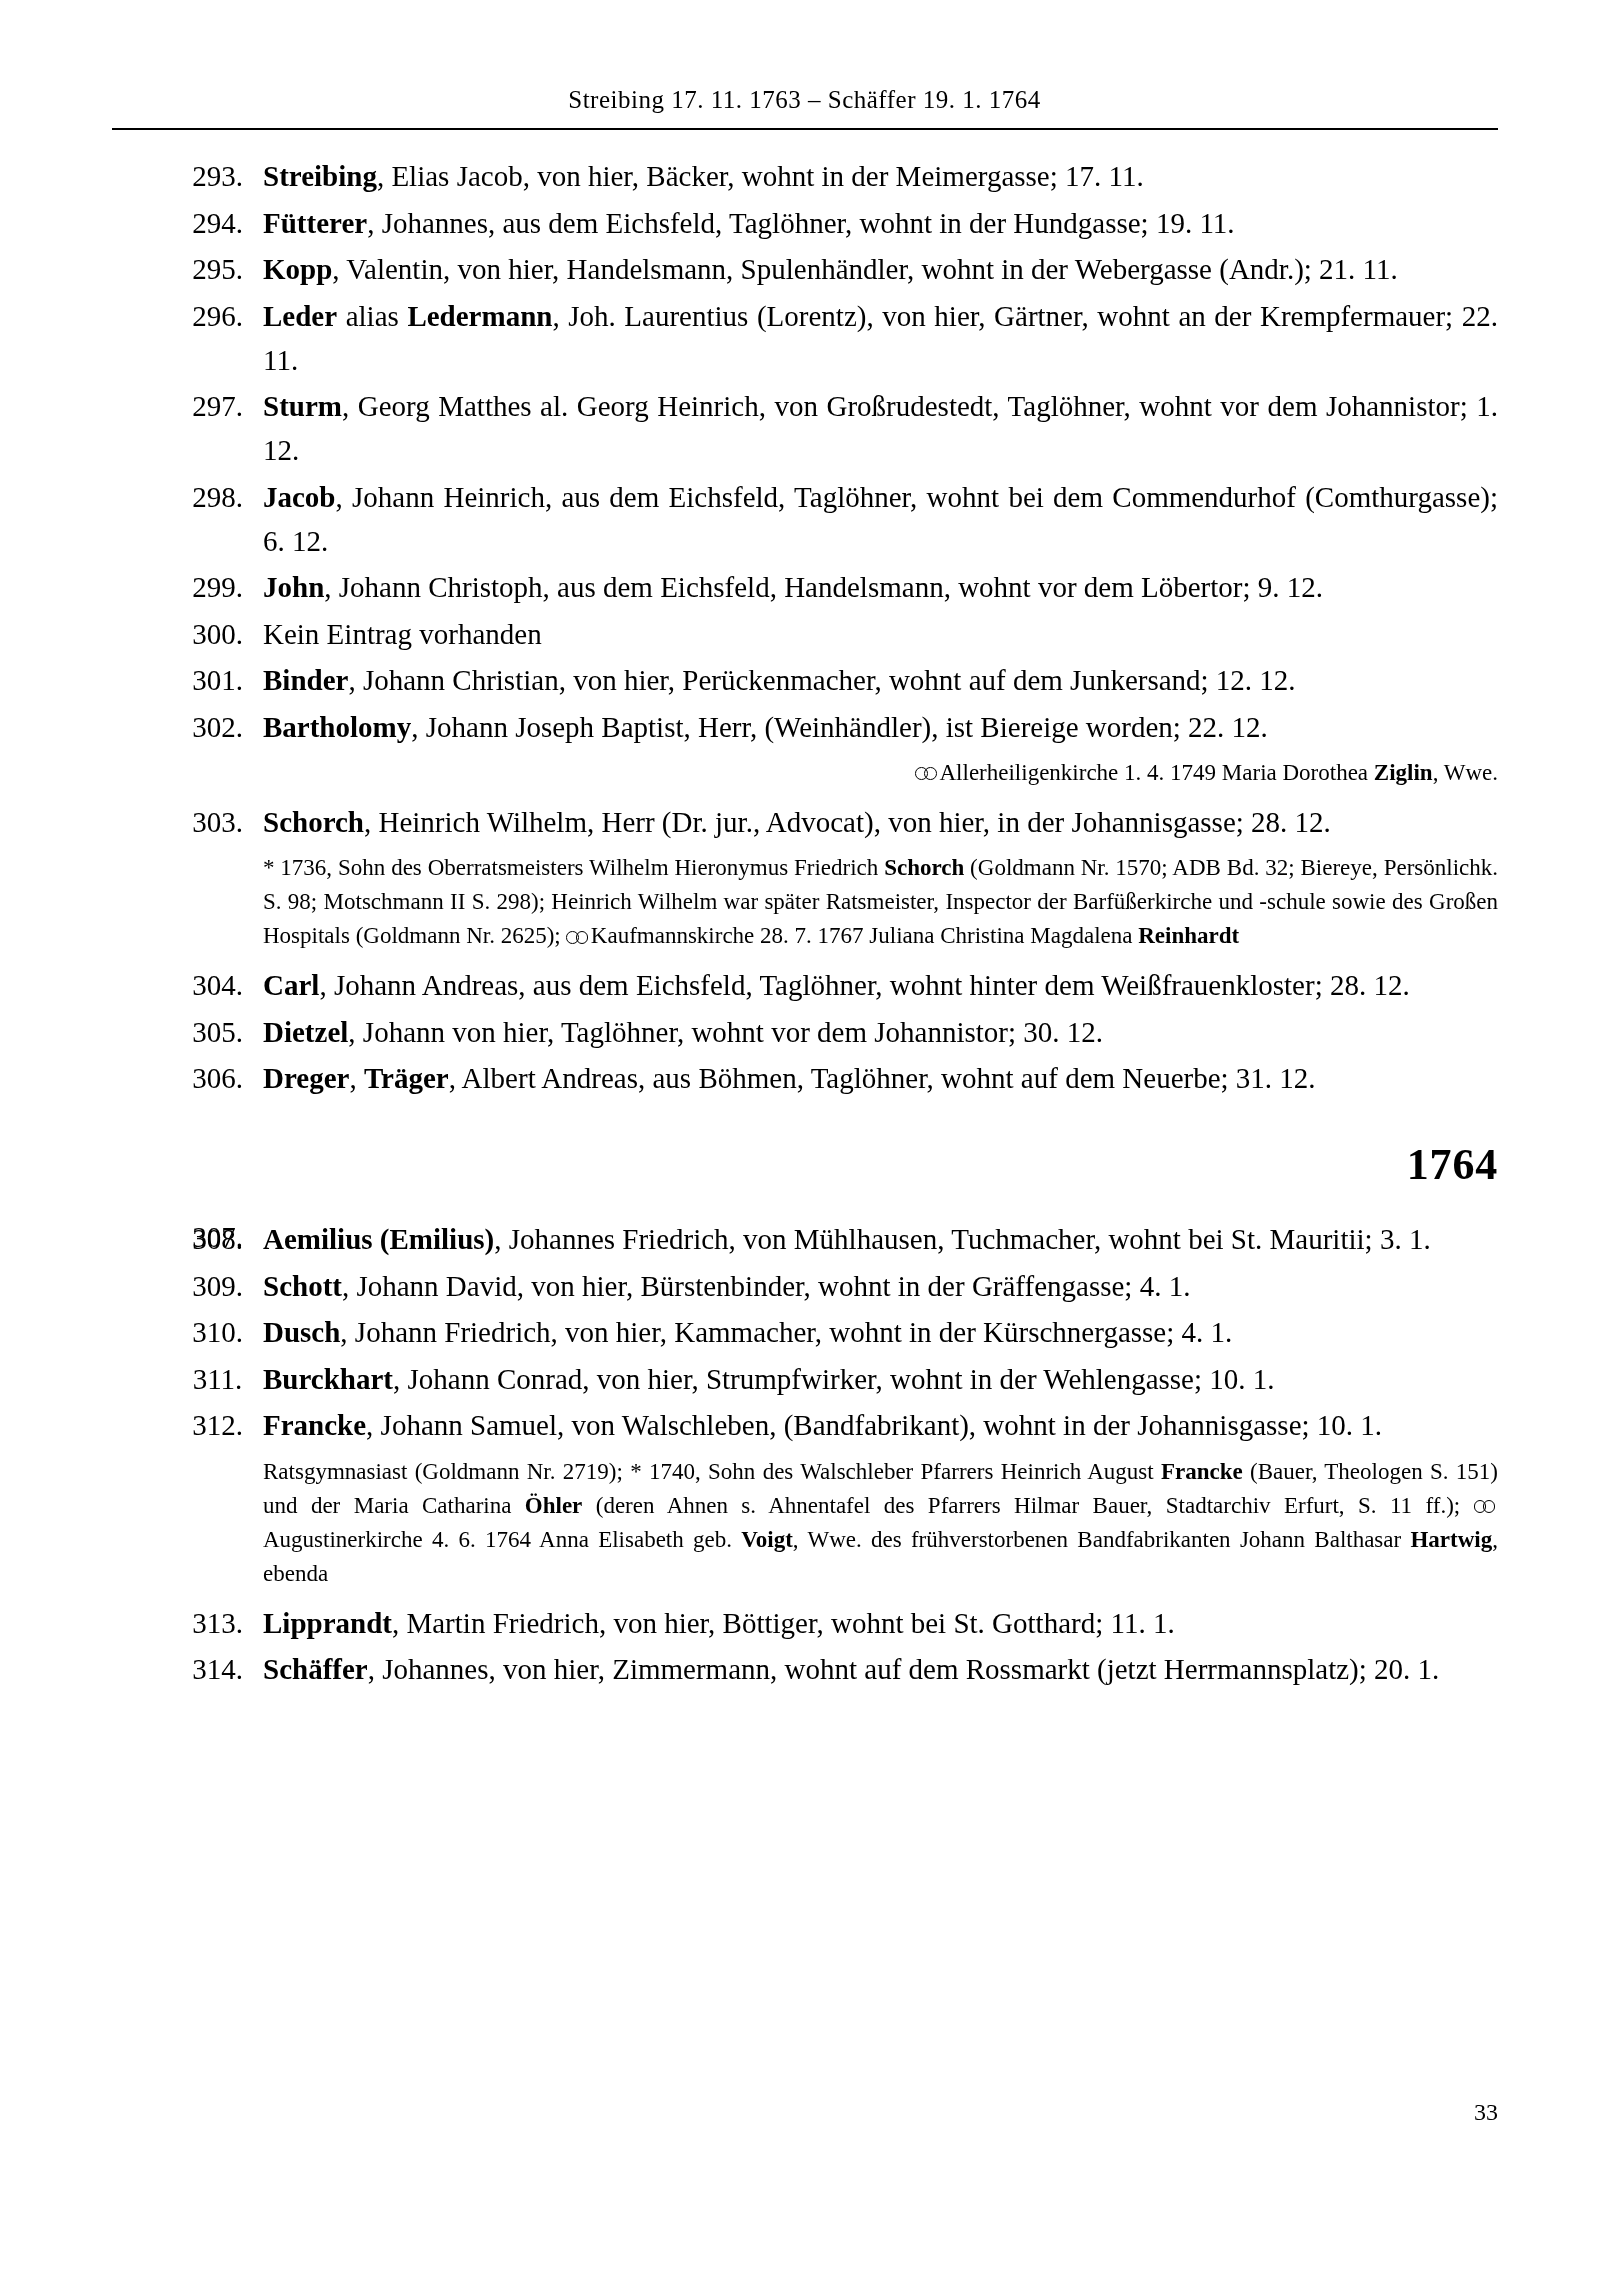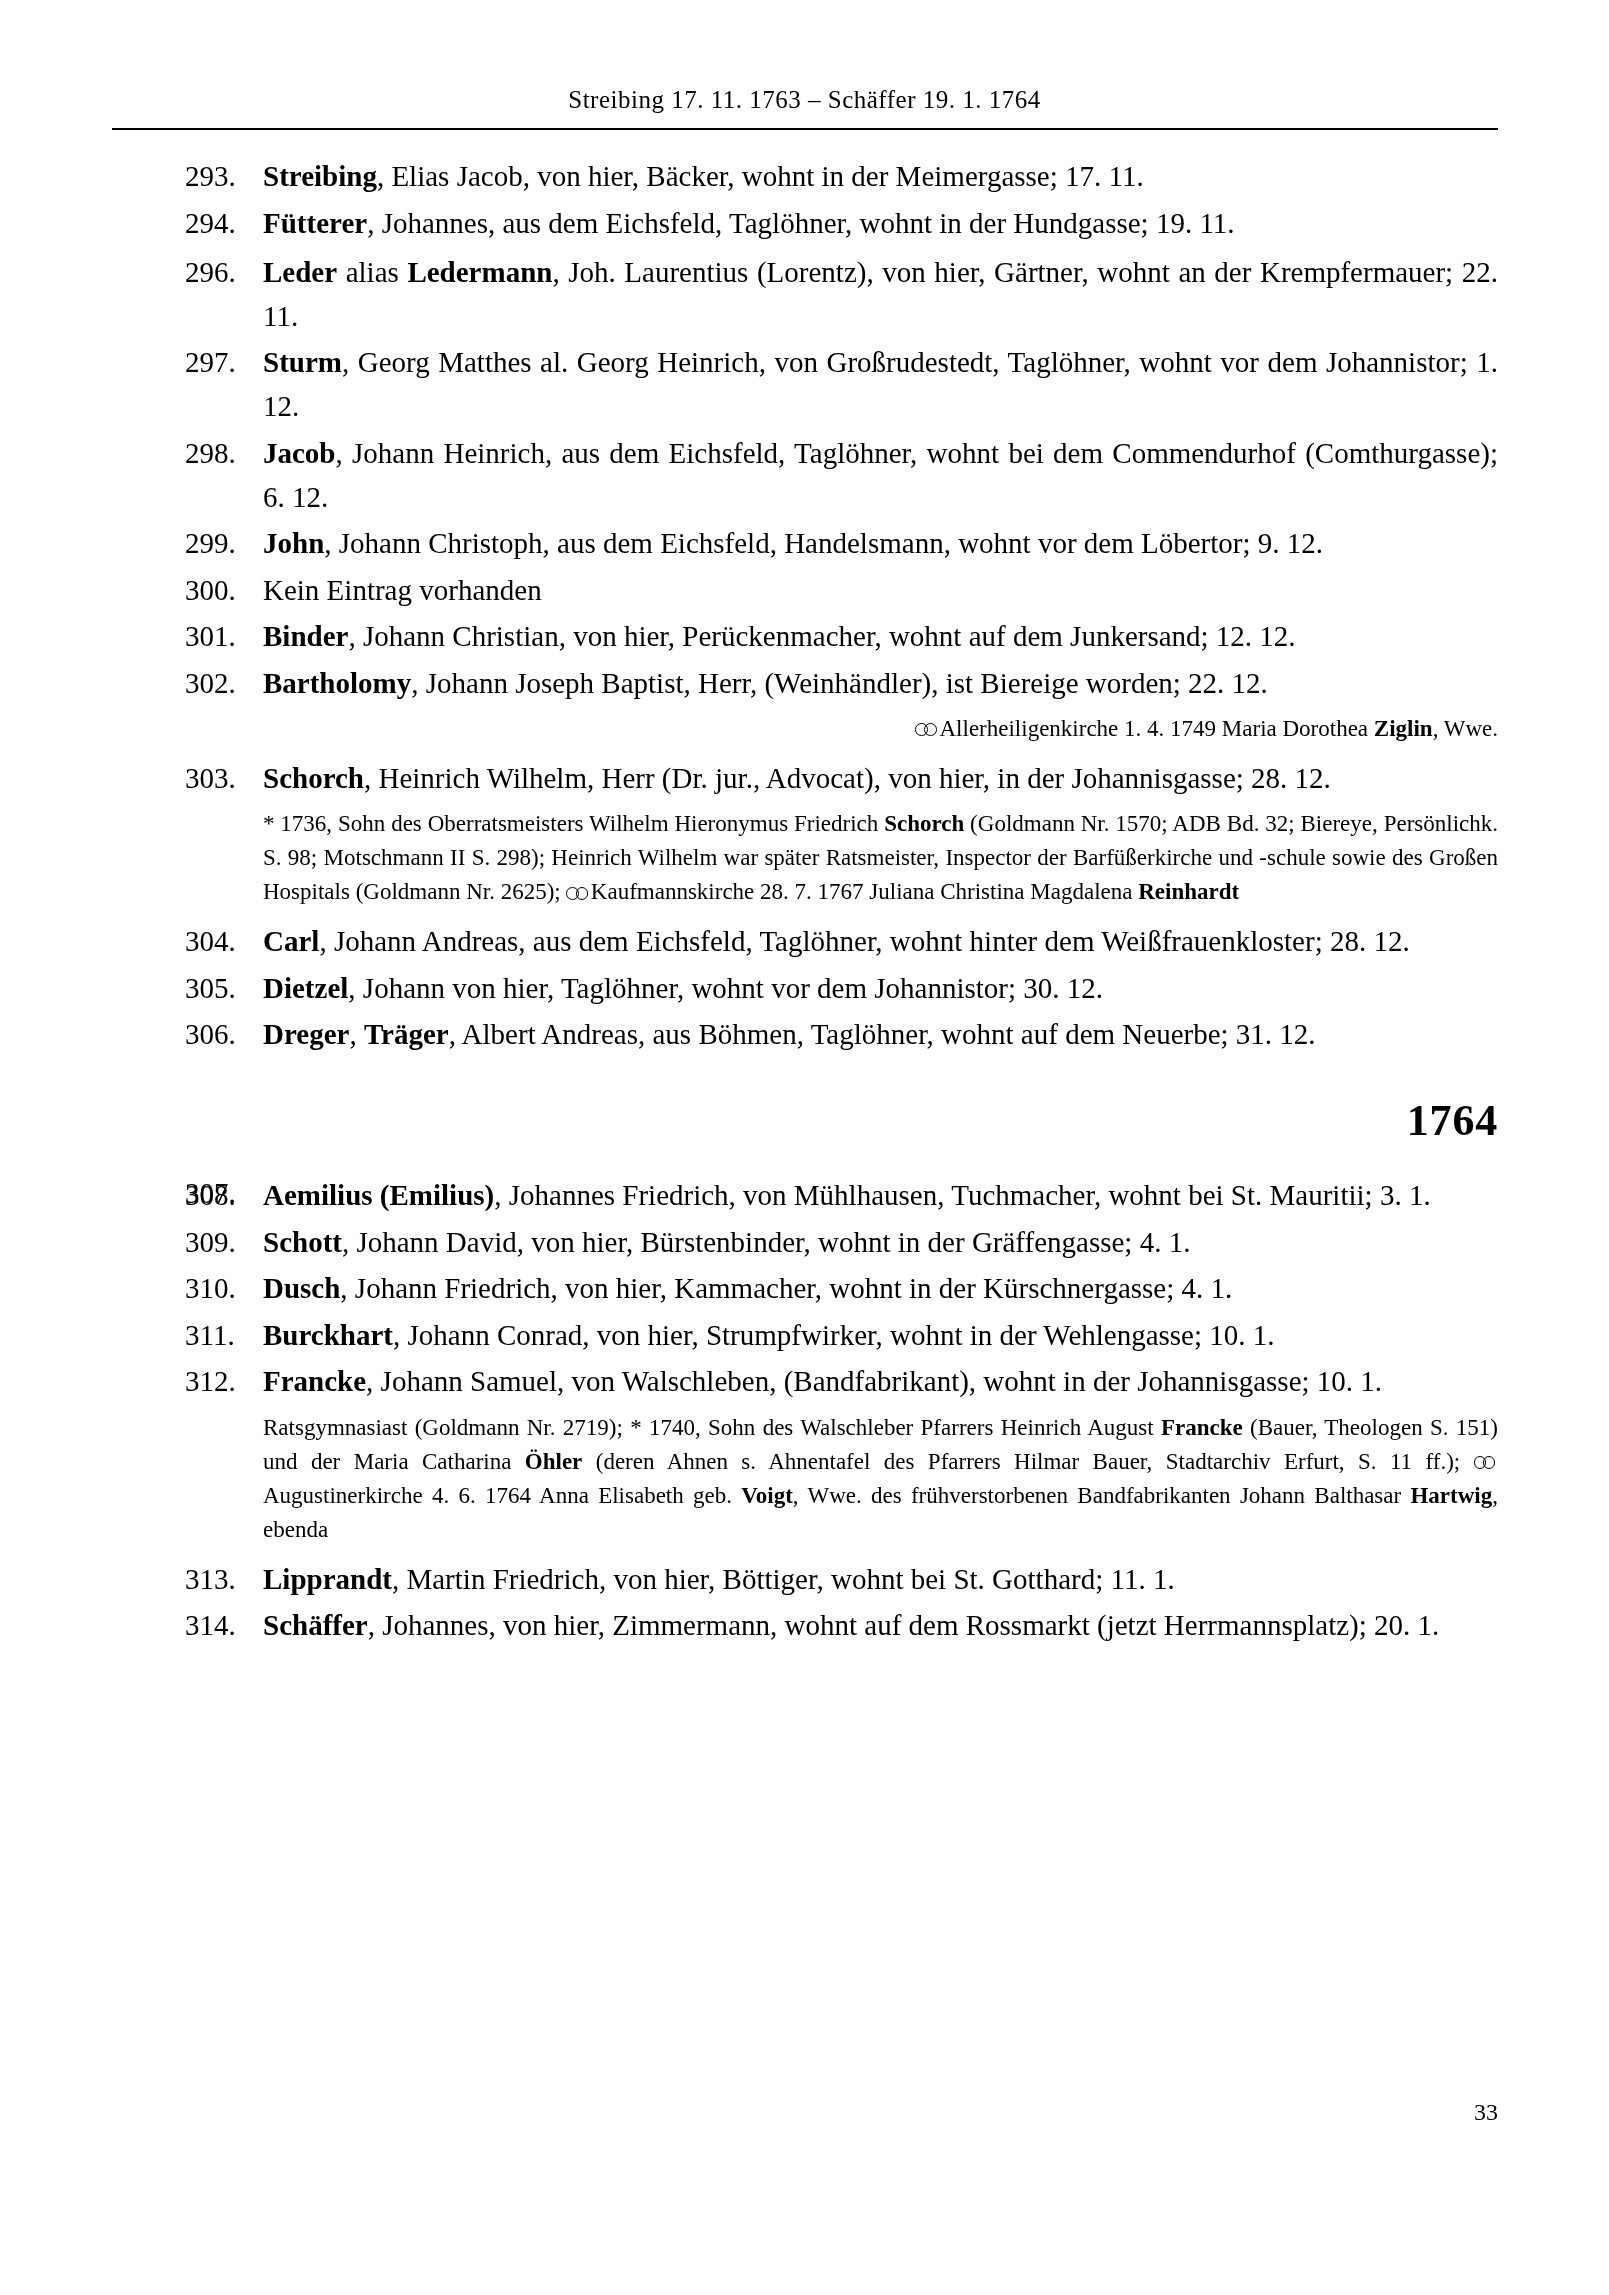--- a/index.html
+++ b/index.html
@@ -64,21 +64,21 @@
     -webkit-hyphens: none;
     hyphens: none;
   }
   .entry.nojust { text-align: left; }
 
   .entry .num {
     position: absolute;
     left: 73px;
     top: 0;
     width: 65px;
-    text-align: left;
+    text-align: center;
     font-weight: normal;
     font-size: 29px;
   }
   .entry .body {
     display: block;
   }
   .entry b, .note b { font-weight: bold; }
 
   
   .note {
@@ -151,20 +151,24 @@
         <p class="entry nojust">
           <span class="num">293.</span>
           <span class="body"><b>Streibing</b><span>, Elias Jacob, von hier, Bäcker, wohnt in der Meimergasse; 17. 11.</span></span>
         </p>
         <div class="sp-after-entry"></div>
         <p class="entry nojust">
           <span class="num">294.</span>
           <span class="body"><b>Fütterer</b><span>, Johannes, aus dem Eichsfeld, Taglöhner, wohnt in der Hundgasse; 19. 11.</span></span>
         </p>
         <div class="sp-after-entry"></div>
+        <p class="entry nojust">
+          <span class="num">295.</span>
+          <span class="body"><b>Kopp</b><span>, Valentin, von hier, Handelsmann, Spulenhändler, wohnt in der Webergasse (Andr.); 21. 11.</span></span>
+        </p>
         <div class="sp-after-entry"></div>
         <p class="entry">
           <span class="num">296.</span>
           <span class="body"><b>Leder</b><span> alias </span><b>Ledermann</b><span>, Joh. Laurentius (Lorentz), von hier, Gärtner, wohnt an der Krempfermauer; 22. 11.</span></span>
         </p>
         <div class="sp-after-entry"></div>
         <p class="entry">
           <span class="num">297.</span>
           <span class="body"><b>Sturm</b><span>, Georg Matthes al. Georg Heinrich, von Großrudestedt, Taglöhner, wohnt vor dem Johannistor; 1. 12.</span></span>
         </p>

